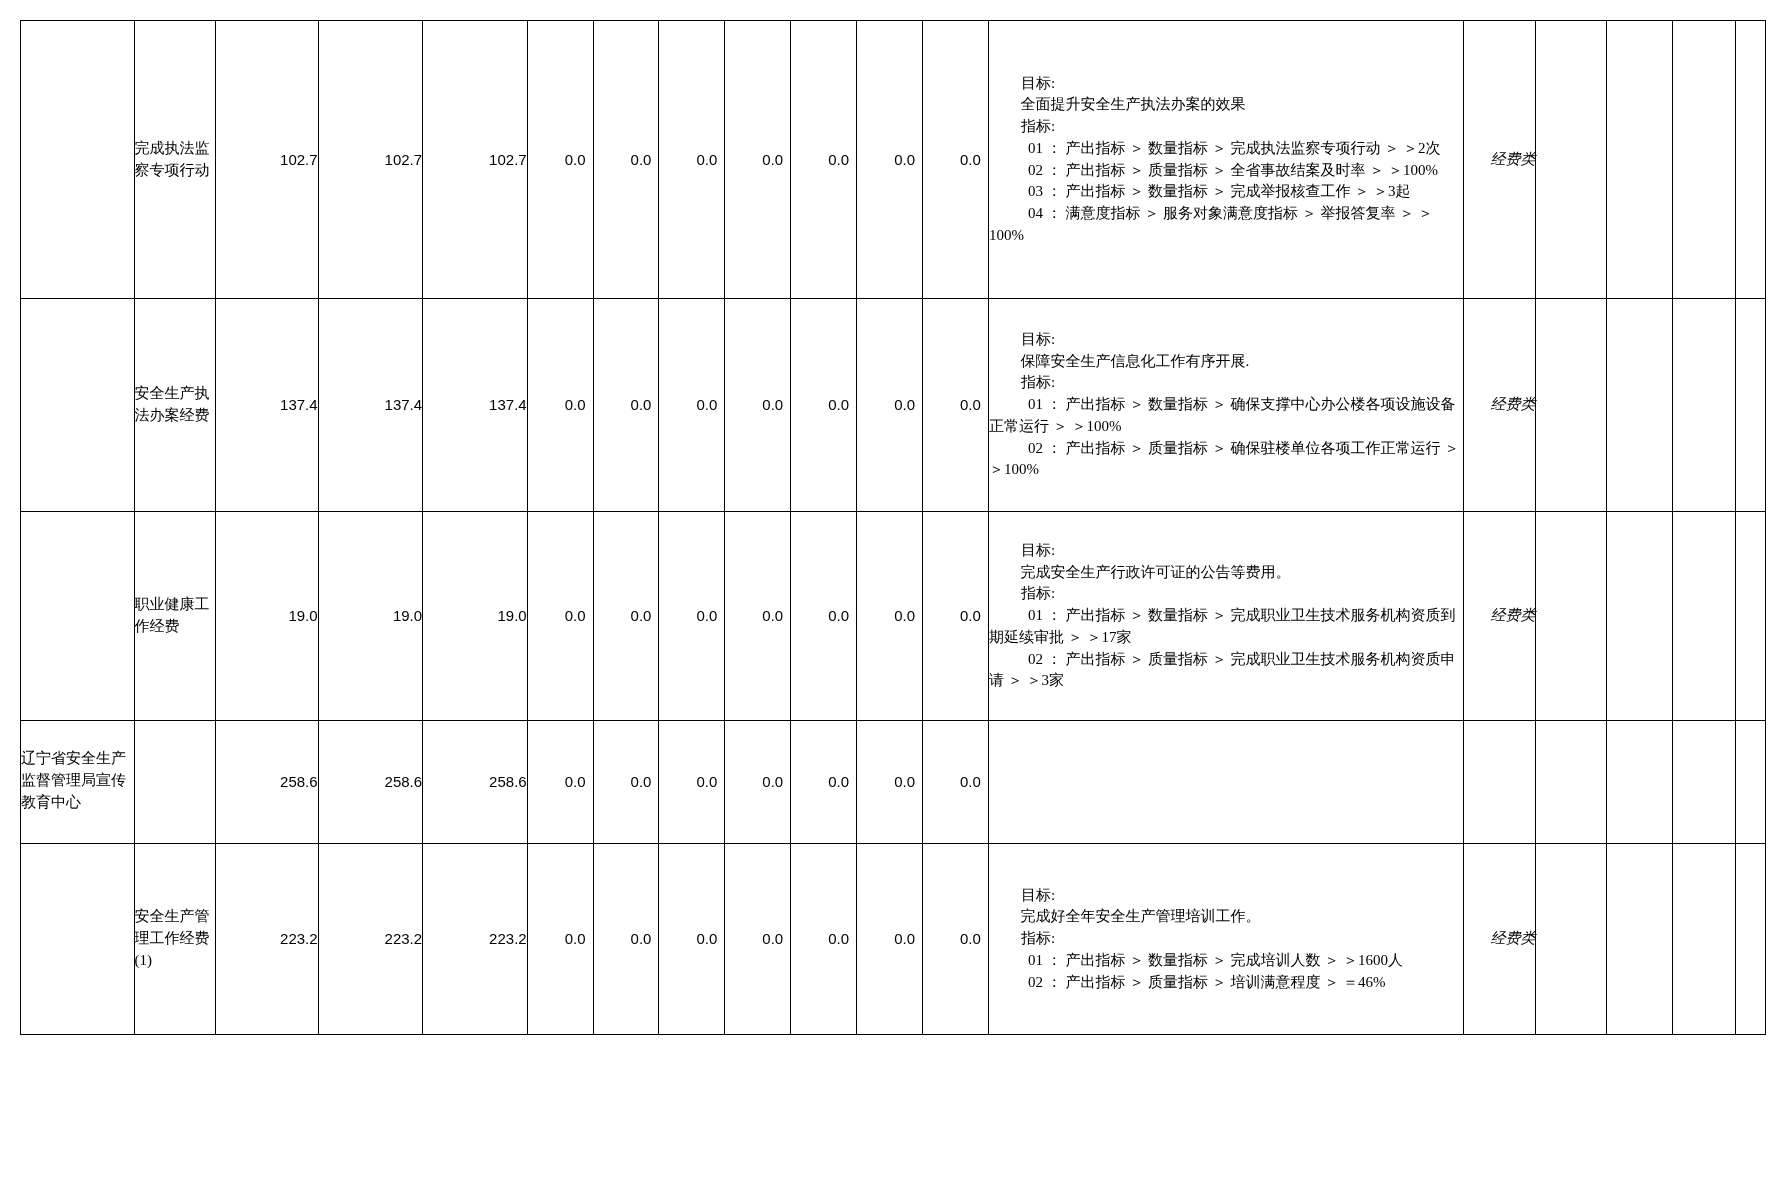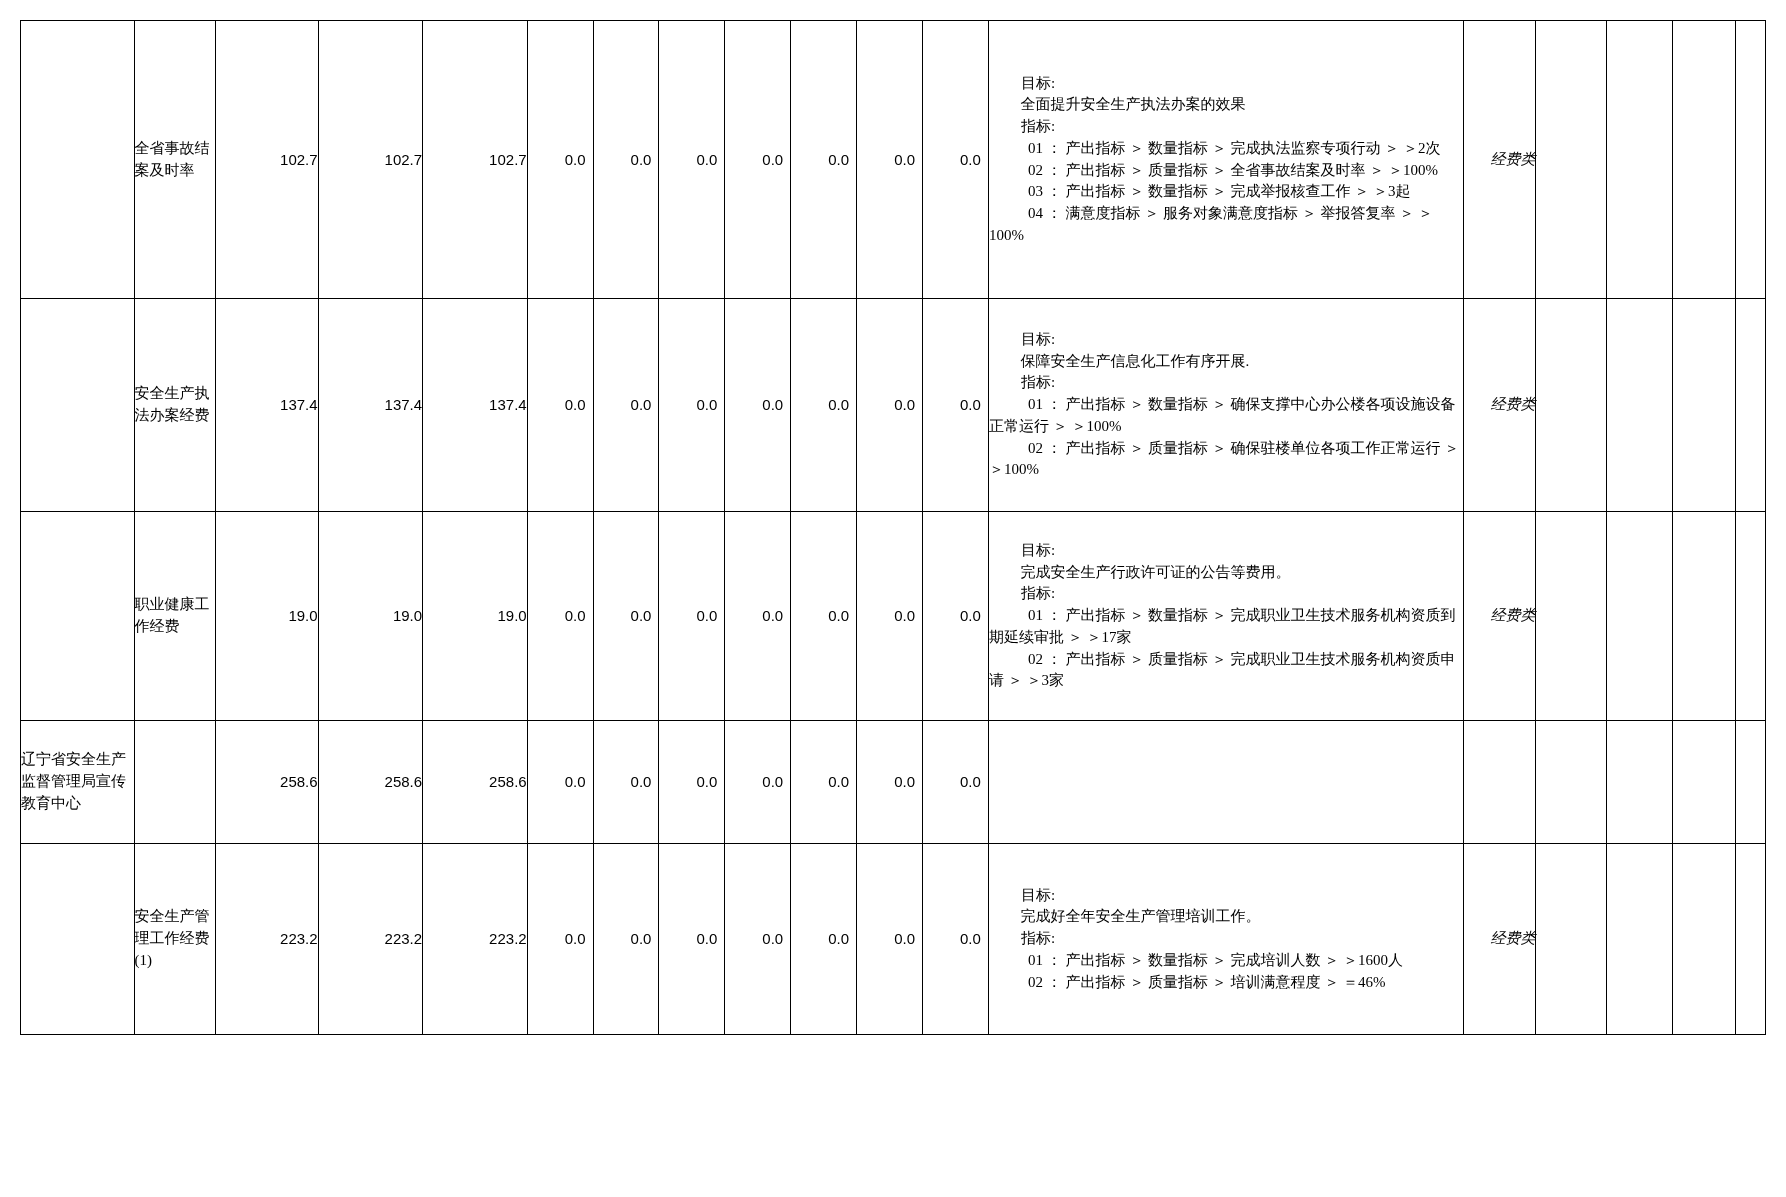--- a/index.html
+++ b/index.html
@@ -45,20 +45,21 @@
   col.c-e3    { width: 56px; }
   col.c-e4    { width: 26px; }
 
   .org-cell {
     padding: 6px 4px 6px 6px;
     vertical-align: top;
     font-size: 15px;
     line-height: 1.35;
     letter-spacing: 0px;
     overflow: hidden;
+    font-family: Liberation Mono, monospace;
   }
   .proj-cell {
     padding: 4px 6px 4px 8px;
     font-size: 15px;
     line-height: 1.45;
     vertical-align: middle;
   }
   .num-cell {
     text-align: right;
     padding-right: 10px;
@@ -119,21 +120,21 @@
         <col class="c-type">
         <col class="c-e1">
         <col class="c-e2">
         <col class="c-e3">
         <col class="c-e4">
     </colgroup>
     <tbody>
 
       <tr style="height:278px;">
         <td class="org-cell"></td>
-        <td class="proj-cell">全省事故结案及时率</td>
+        <td class="proj-cell">完成执法监察专项行动</td>
         <td class="num-cell">102.7</td>
         <td class="num-cell">102.7</td>
         <td class="num-cell">102.7</td>
         <td class="num-cell small">0.0</td>
         <td class="num-cell small">0.0</td>
         <td class="num-cell small">0.0</td>
         <td class="num-cell small">0.0</td>
         <td class="num-cell small">0.0</td>
         <td class="num-cell small">0.0</td>
         <td class="num-cell small">0.0</td>

